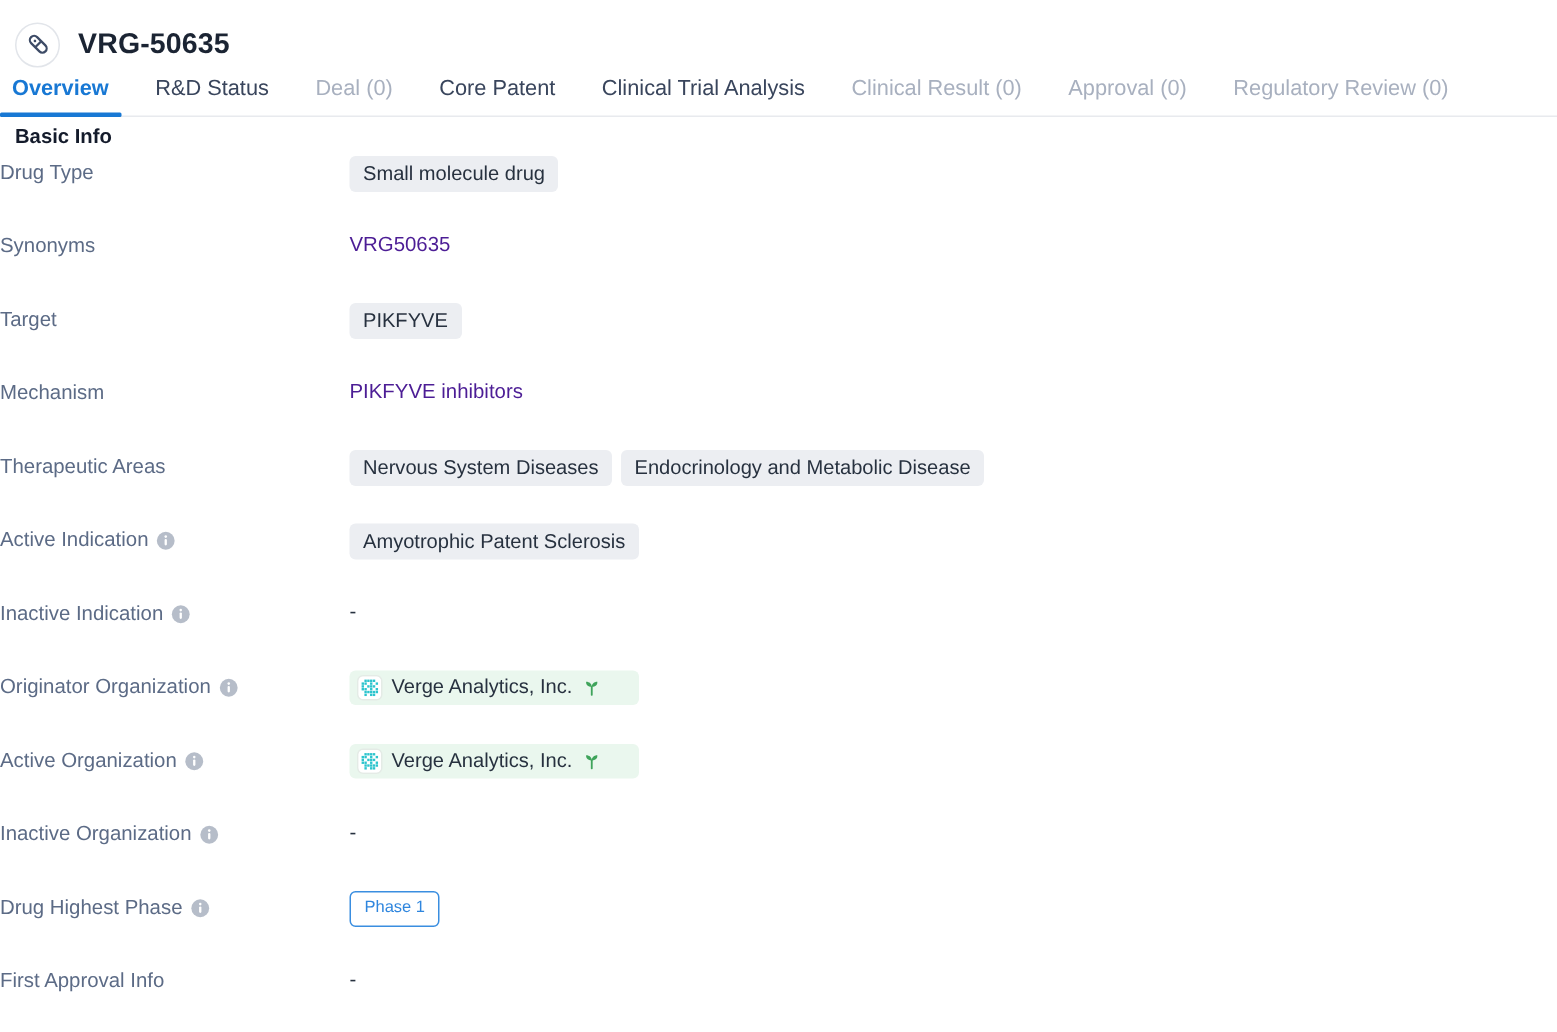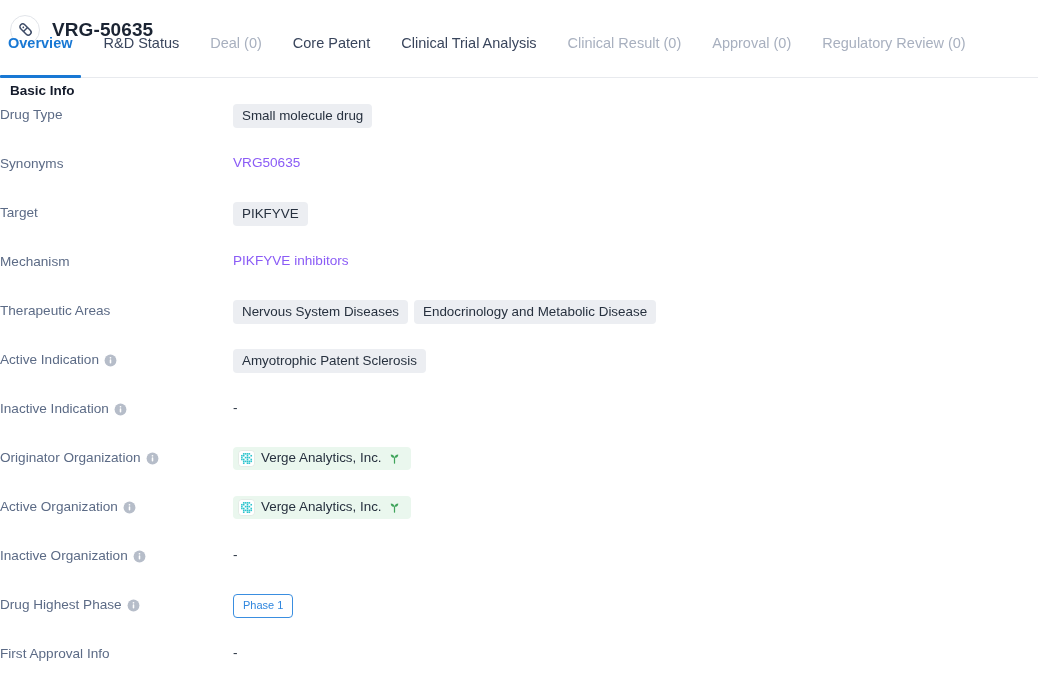--- a/index.html
+++ b/index.html
@@ -44,21 +44,21 @@
     position: relative;
     display: flex;
     align-items: flex-end;
     height: 40px;
     padding-left: 0;
     border-bottom: 1px solid #e8eaee;
   }
   .tab {
     font-size: 14.5px;
     color: #39455c;
-    padding: 0 0 27px 0;
+    padding: 0 0 11px 0;
     margin: 0 0 0 0;
     white-space: nowrap;
     cursor: pointer;
     position: relative;
     line-height: 1;
   }
   .tab + .tab { margin-left: 31px; }
   .tab:first-child { margin-left: 8px; }
   .tab.active {
     color: #1878d4;
@@ -109,21 +109,21 @@
   .row-value {
     flex: 1 1 auto;
     display: flex;
     flex-wrap: wrap;
     align-items: center;
     gap: 6px;
     min-height: 18px;
   }
   .plain-value {
     font-size: 13.6px;
-    color: #8b5cf6;
+    color: #4c1d95;
     line-height: 20px;
   }
   .dash-value {
     font-size: 13.6px;
     color: #27313f;
     line-height: 20px;
   }
 
   
   .chip {
@@ -139,21 +139,21 @@
     cursor: pointer;
   }
   .chip-org {
     display: inline-flex;
     align-items: center;
     gap: 6px;
     background: #eaf7ee;
     color: #27313f;
     font-size: 13.4px;
     border-radius: 4px;
-    padding: 3px 10px 3px 5px;
+    padding: 3px 25px 3px 5px;
     line-height: 16px;
     white-space: nowrap;
     cursor: pointer;
   }
   .org-logo {
     width: 17px; height: 17px;
     border-radius: 4px;
     background: #ffffff;
     flex: 0 0 auto;
     display: block;

